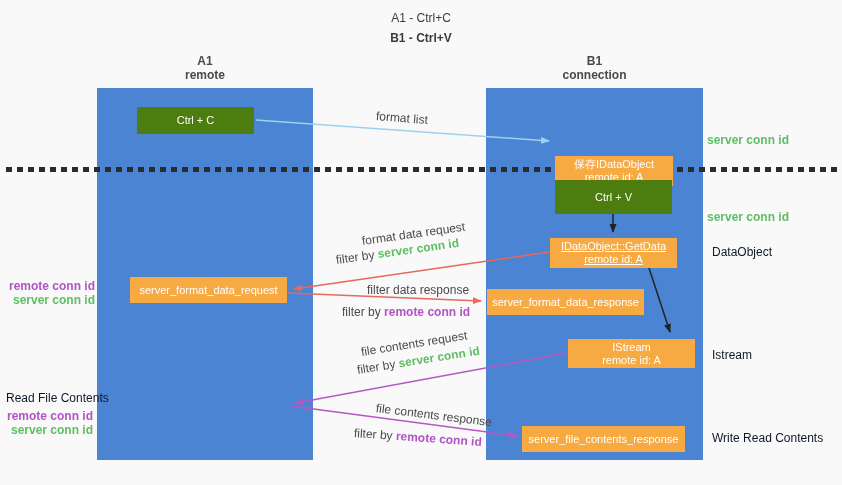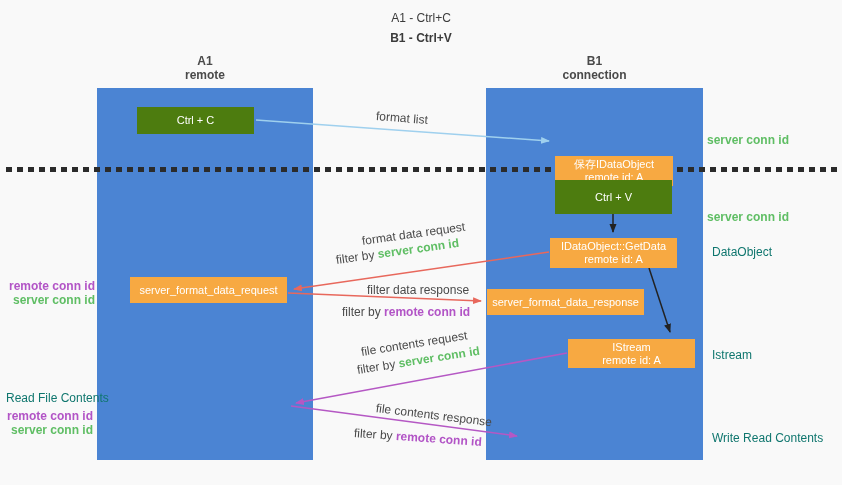--- a/index.html
+++ b/index.html
@@ -18,21 +18,21 @@
   .node {
     display: flex; flex-direction: column; align-items: center; justify-content: center;
     color:#fff; font-size: 11px; line-height: 13px; text-align: center;
     white-space: nowrap;
   }
   .green  { background:#4d7c0f; }
   .orange { background:#f7a942; }
   .lbl { font-size: 12px; color:#4a4a4a; white-space: nowrap; transform-origin: left center; }
   .green-t  { color:#5fbe64; font-weight: bold; }
   .purple-t { color:#b254c6; font-weight: bold; }
-  .plain-t  { color:#0f766e; font-weight: normal; }
+  .plain-t  { color:#0f172a; font-weight: normal; }
   .right-align { text-align: right; }
   .dashline {
     height: 5px;
     background: repeating-linear-gradient(90deg, #2b2b2b 0 6px, transparent 6px 11px);
   }
   svg.overlay { position:absolute; left:0; top:0; pointer-events:none; }
 </style>
 </head>
 <body>
 
@@ -85,39 +85,42 @@
 
   <div class="abs node orange" style="left:555px; top:113px; width:118px; height:30px;margin-top:43px;">
     <span>保存IDataObject</span>
     <span>remote id: A</span>
   </div>
 
   <div class="abs node green" style="left:555px; top:180px; width:117px; height:34px;">
     <span>Ctrl + V</span>
   </div>
 
-  <div class="abs node orange" style="left:550px; top:238px; width:127px; height:30px;">
+  <div class="abs node orange" style="left:550px; top:238px; width:127px; height:30px;text-decoration:underline;">
     <span>IDataObject::GetData</span>
     <span>remote id: A</span>
   </div>
 
   <div class="abs node orange" style="left:568px; top:339px; width:127px; height:29px;">
     <span>IStream</span>
     <span>remote id: A</span>
   </div>
 
   <div class="abs node orange" style="left:487px; top:289px; width:157px; height:26px;">
     <span>server_format_data_response</span>
   </div>
 
   <div class="abs node orange" style="left:130px; top:277px; width:157px; height:26px;">
     <span>server_format_data_request</span>
   </div>
 
 
+  <div class="abs node orange" style="left:522px; top:426px; width:163px; height:26px;">
+    <span>server_file_contents_response</span>
+  </div>
 
   <div class="abs lbl green-t" style="left:707px; top:133px;">server conn id</div>
   <div class="abs lbl green-t" style="left:707px; top:210px;">server conn id</div>
   <div class="abs lbl plain-t" style="left:712px; top:245px;">DataObject</div>
   <div class="abs lbl plain-t" style="left:712px; top:348px;">Istream</div>
   <div class="abs lbl plain-t" style="left:712px; top:431px;">Write Read Contents</div>
 
   <div class="abs lbl purple-t right-align" style="right:747px; top:279px;">remote conn id</div>
   <div class="abs lbl green-t right-align" style="right:747px; top:293px;">server conn id</div>
   <div class="abs lbl plain-t" style="left:6px; top:391px;">Read File Contents</div>

